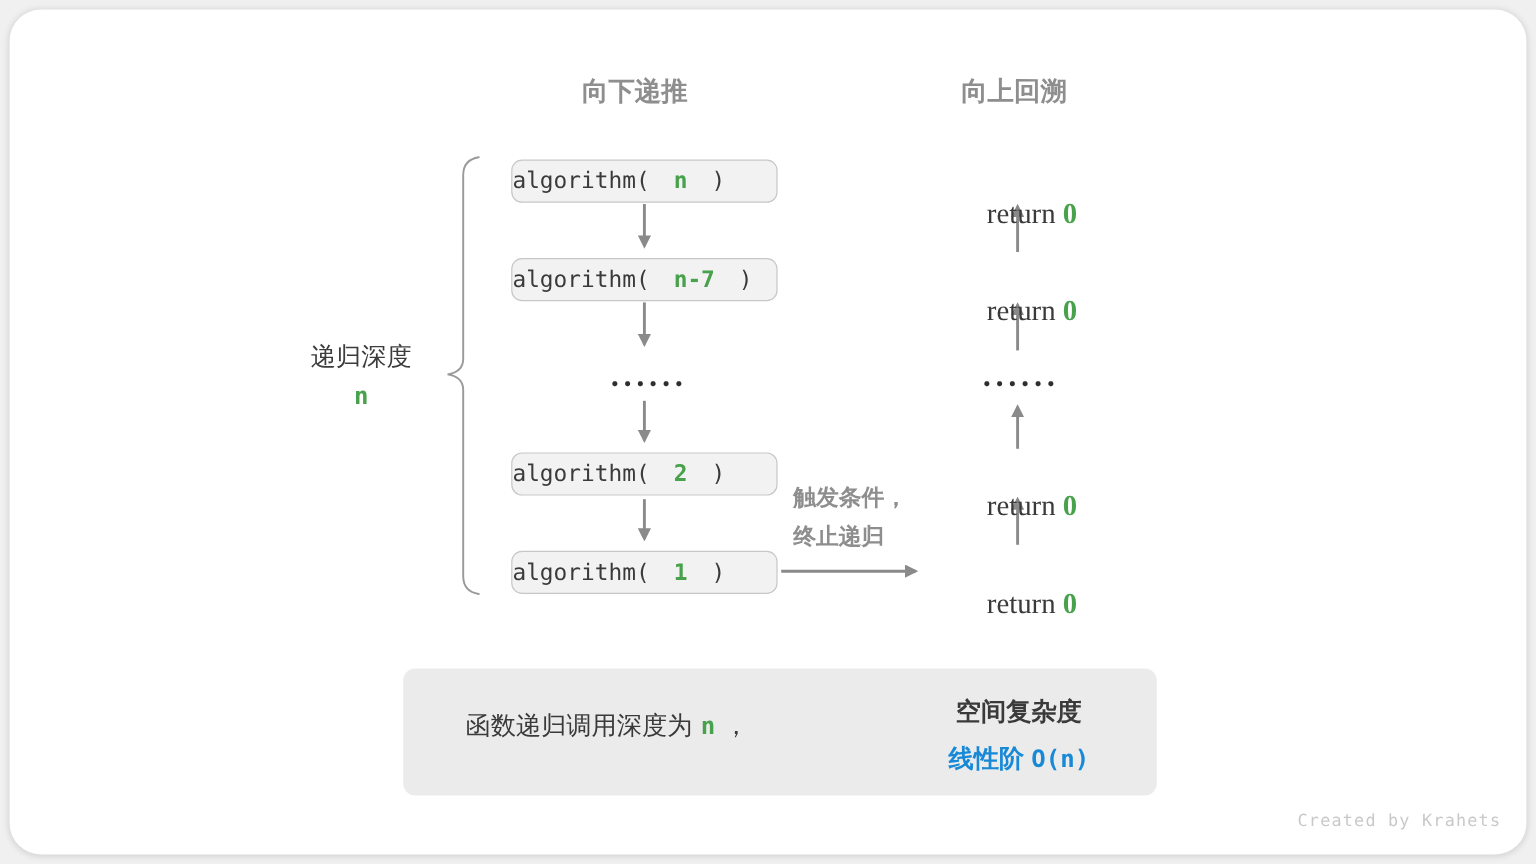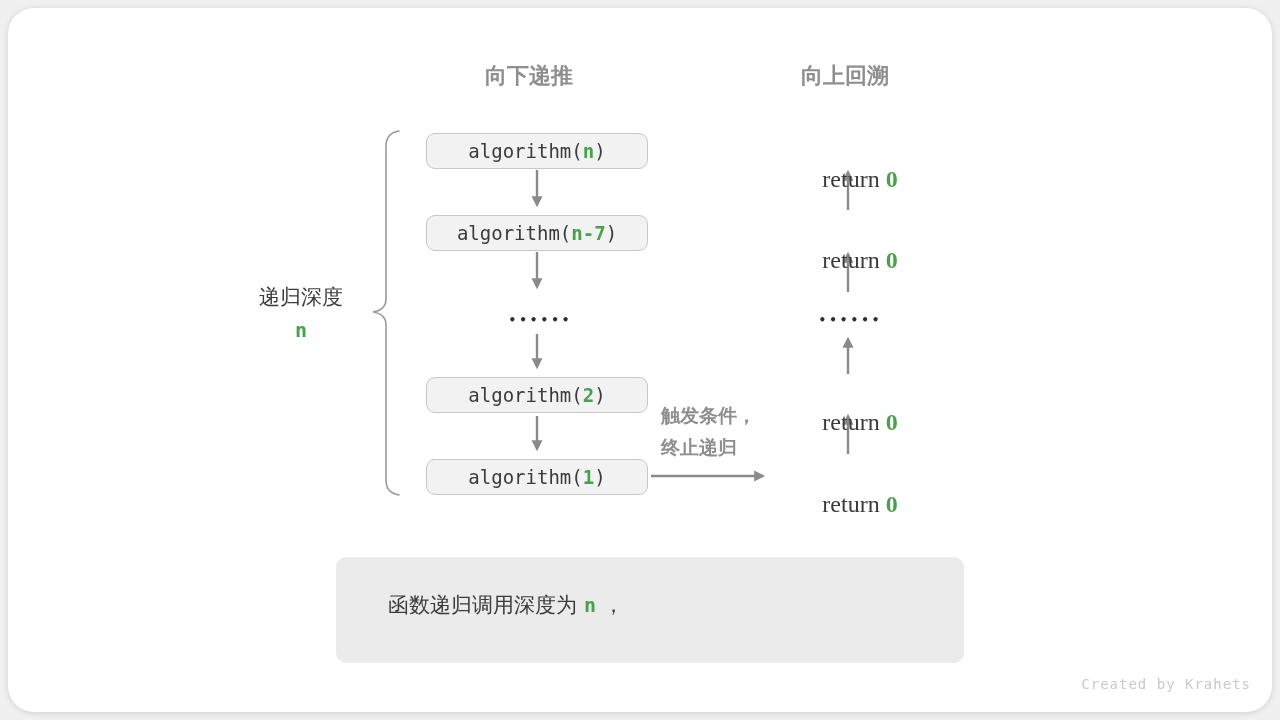--- a/index.html
+++ b/index.html
@@ -14,23 +14,24 @@
     box-shadow:0 1px 6px rgba(0,0,0,0.14);
   }
   .stage{position:absolute;left:11px;top:0;width:1280px;height:720px;}
   .col-header{
     position:absolute;transform:translateX(-50%);
     font-size:22px;font-weight:bold;color:#8e8e8e;white-space:nowrap;
   }
   .codebox{
     position:absolute;left:415px;width:222px;height:36px;box-sizing:border-box;
     background:#f2f2f2;border:1.5px solid #c7c7c7;border-radius:9px;
-    display:flex;align-items:center;justify-content:center;
+    display:flex;align-items:center;justify-content:flex-start;
     font-family:"DejaVu Sans Mono",monospace;font-size:19px;color:#3a3a3a;
     white-space:pre;
+    gap:20px;
   }
   .green{color:#48a14b;font-weight:bold;}
   .blue{color:#1789d6;}
   .return-line{
     position:absolute;left:837px;transform:translateX(-50%);
     font-family:Liberation Serif, serif;font-size:24px;color:#3a3a3a;
     white-space:pre;
   }
   .dots{
     position:absolute;transform:translate(-50%,-50%);
@@ -137,15 +138,19 @@
 
   <div class="trigger">
     <div>触发条件，</div>
     <div>终止递归</div>
   </div>
 
   <div class="summary-box"></div>
   <div class="sum-left">
     <div><span>函数递归调用深度为</span><span class="mono green pad-var">n</span><span>，</span></div>
   </div>
+  <div class="sum-right">
+    <div class="title">空间复杂度</div>
+    <div class="grade blue"><span>线性阶</span><span class="mono">O(n)</span></div>
+  </div>
 
   <div class="watermark">Created by Krahets</div>
 </div>
 
 </body></html>

